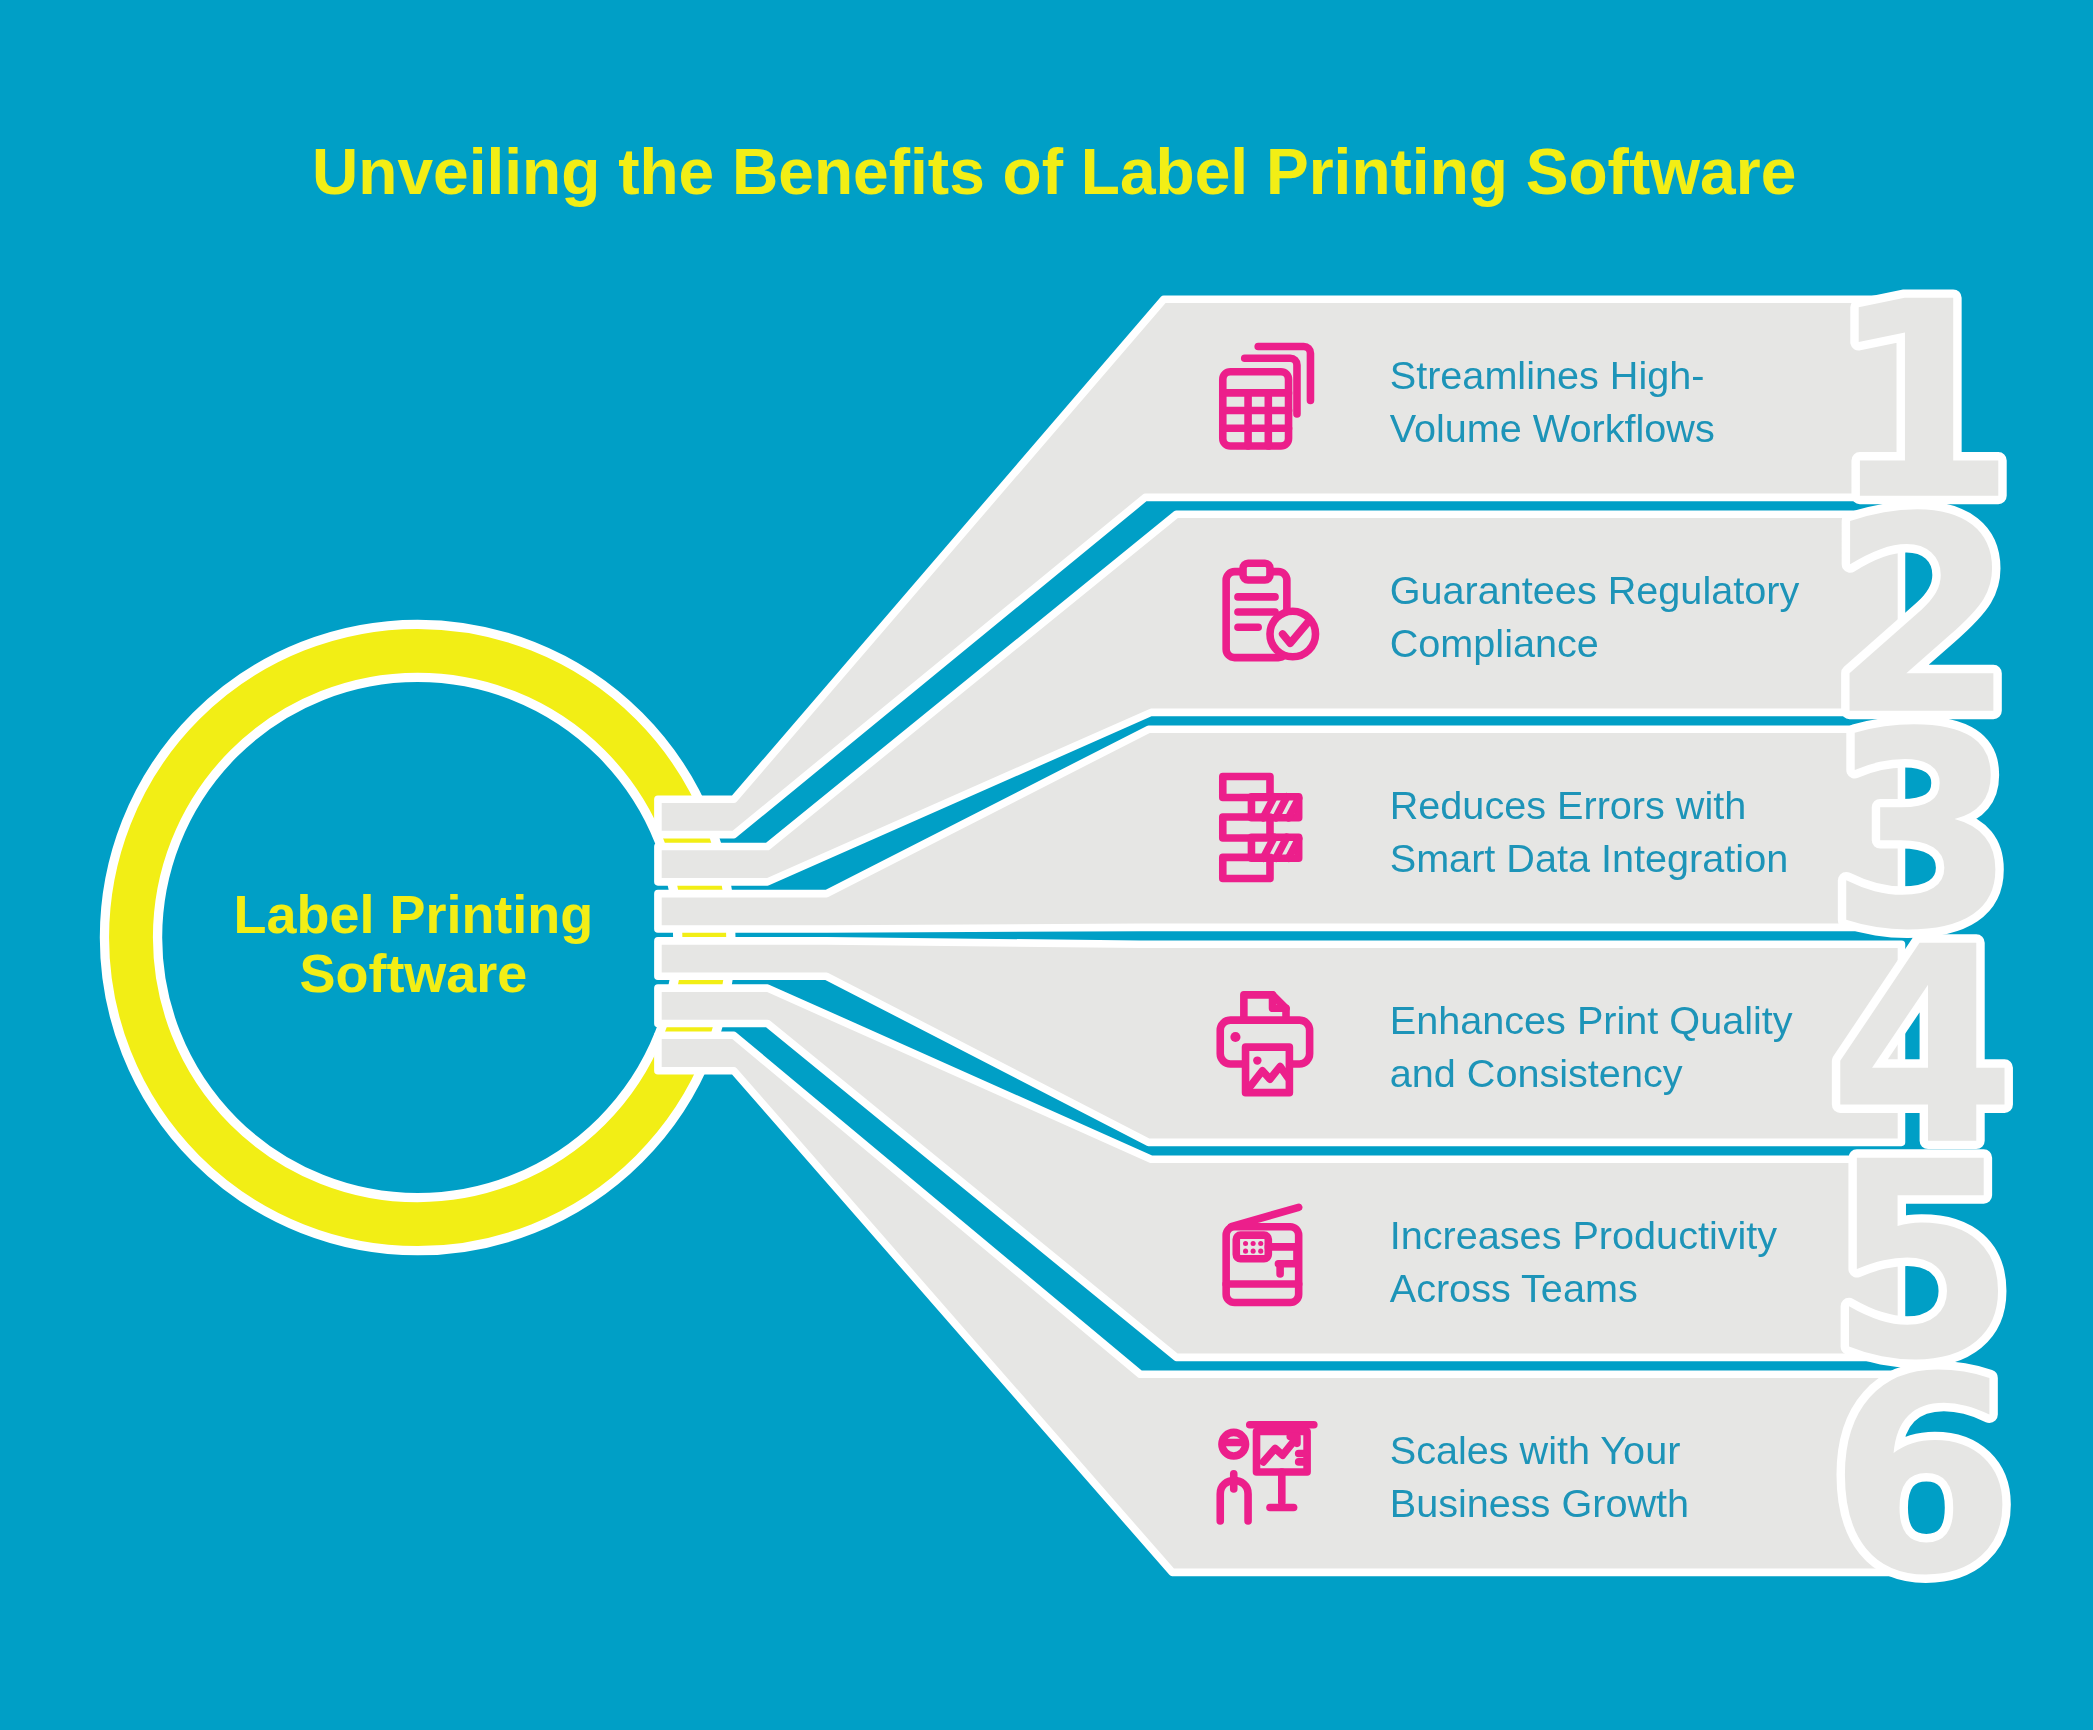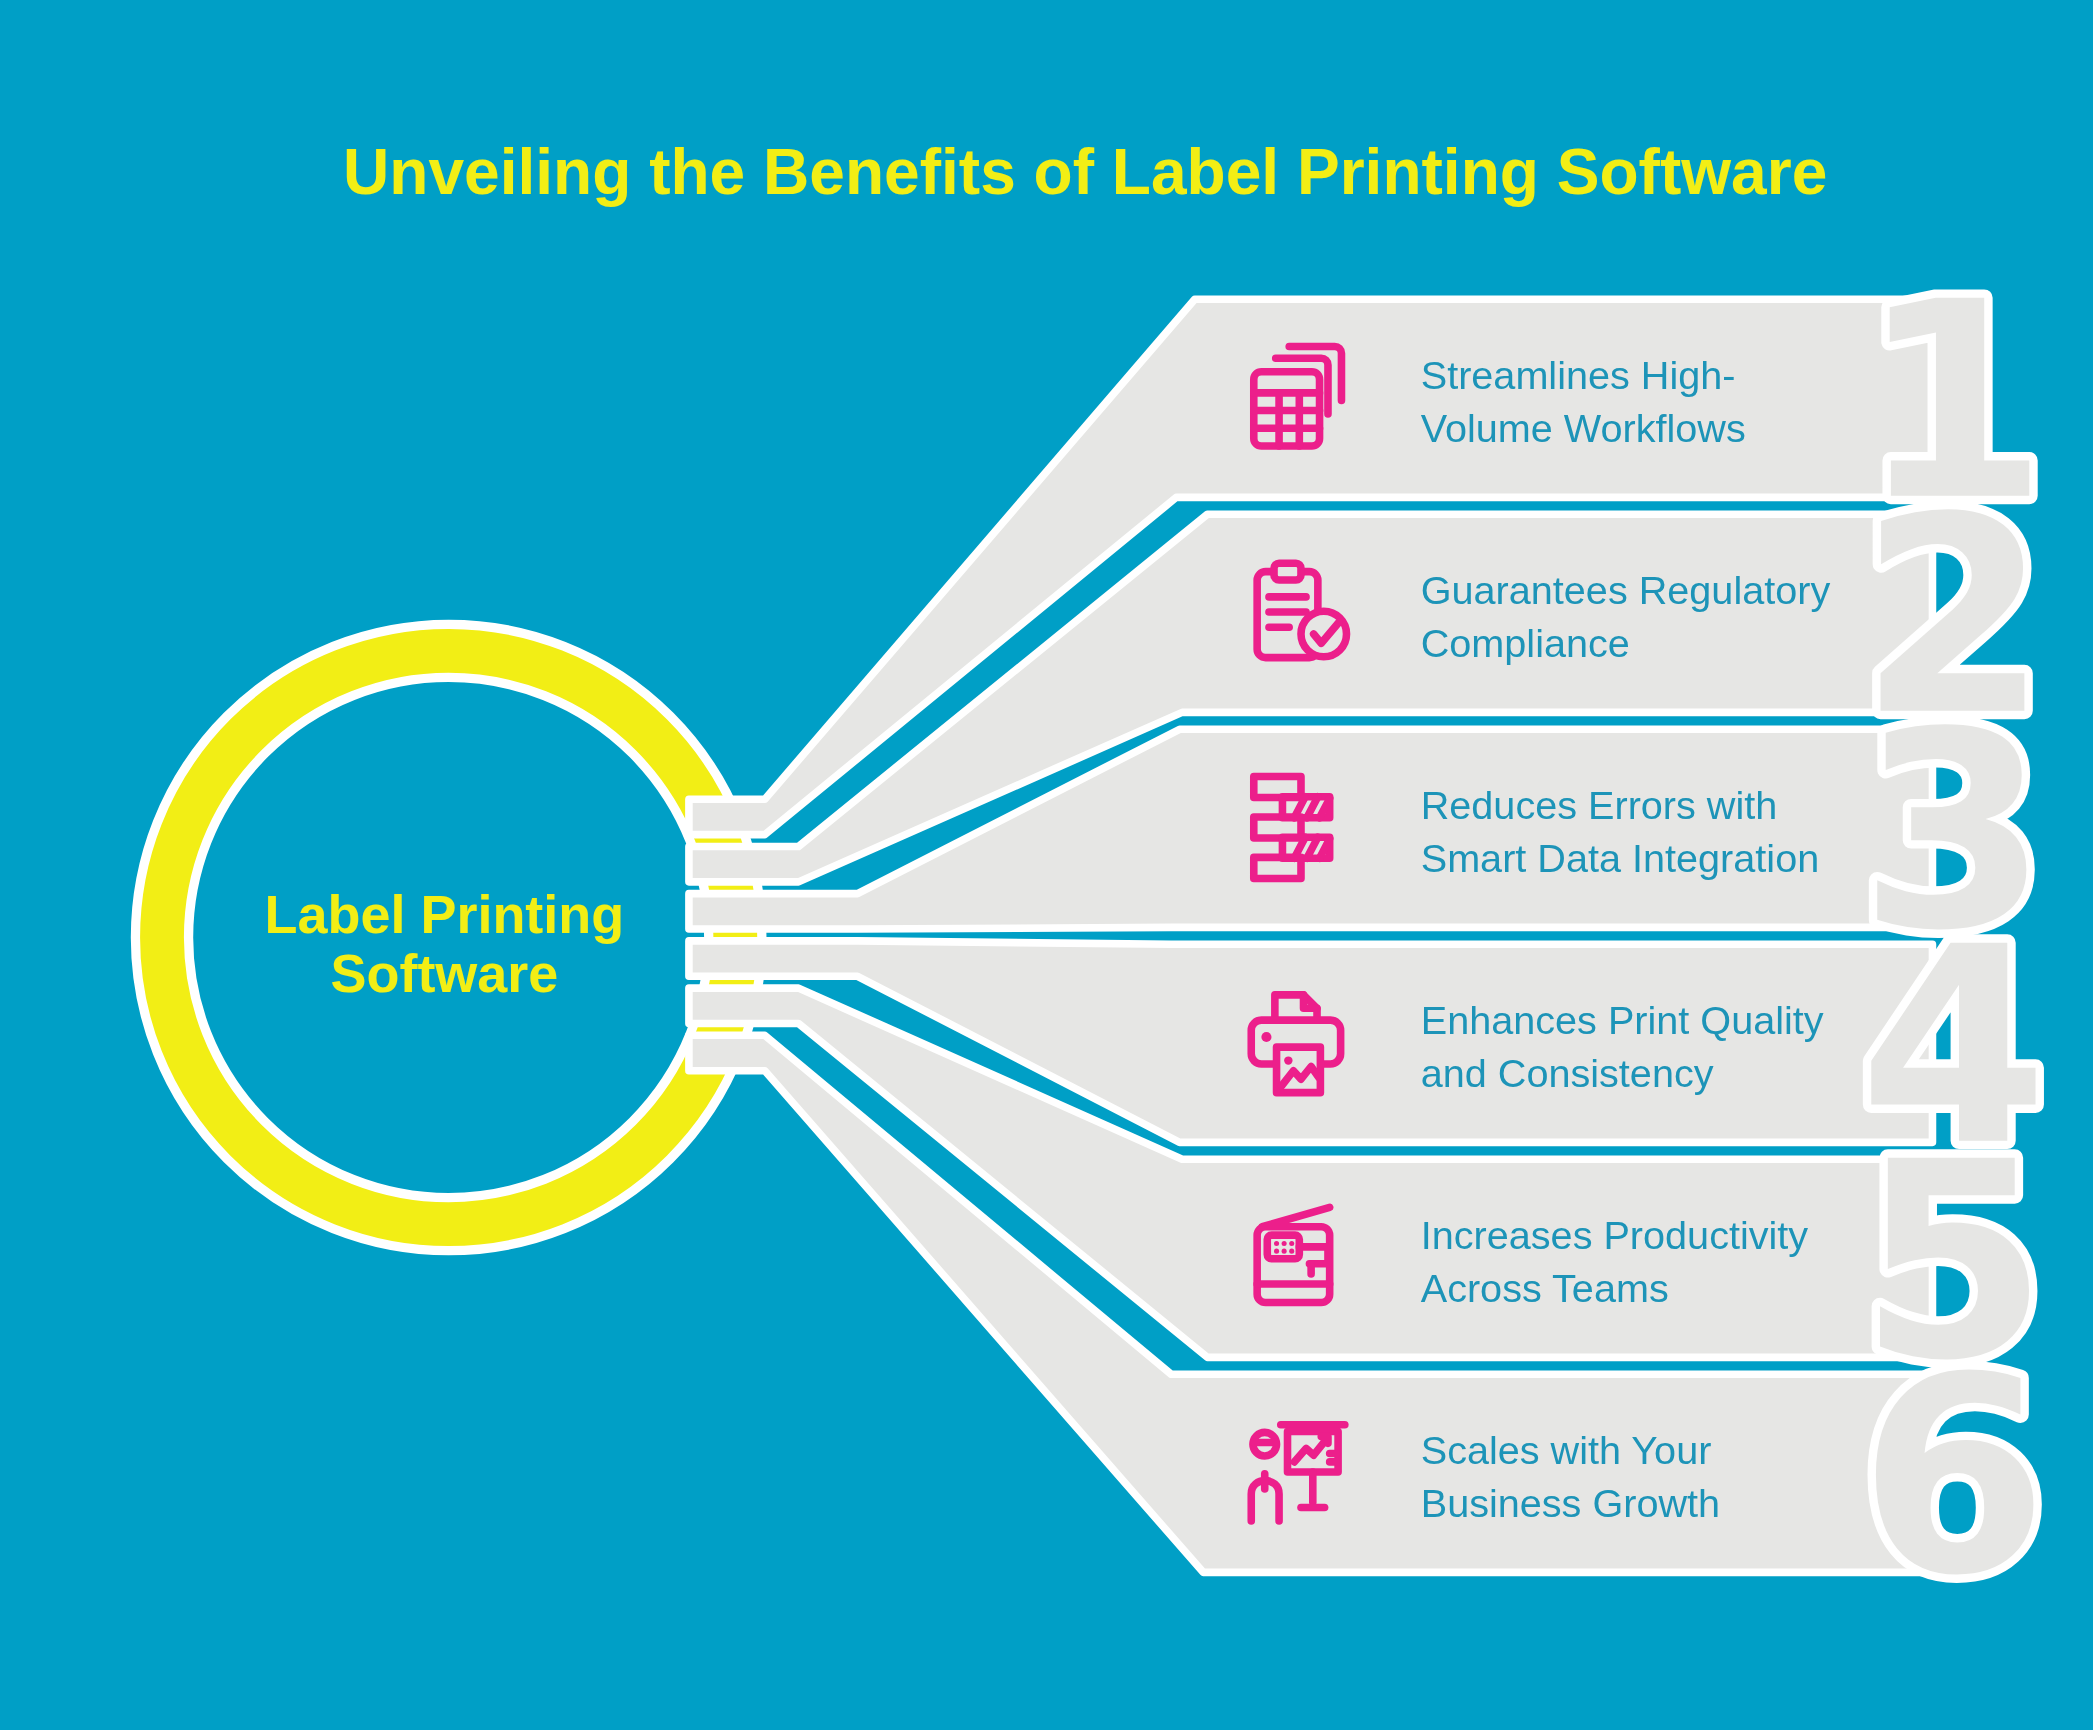--- a/index.html
+++ b/index.html
@@ -1,16 +1,16 @@
 <!DOCTYPE html>
 <html style="font-size:13.5px"><head>
 <meta charset="utf-8">
 <style>
   html,body{margin:0;padding:0;background:#009fc6;}
-  .stage{width:2028px;height:1730px;position:relative;font-family:"Liberation Sans",sans-serif;padding-left:31px;}
+  .stage{width:2028px;height:1730px;position:relative;font-family:"Liberation Sans",sans-serif;}
   svg{display:block;}
   .title-text{font-family:"Liberation Sans",sans-serif;font-weight:bold;font-size:76px;fill:#f2ee15;}
   .center-text{font-family:"Liberation Sans",sans-serif;font-weight:bold;font-size:64px;fill:#f2ee15;}
   .benefit-text{font-family:"Liberation Sans",sans-serif;font-size:47px;fill:#1d94b8;}
   .big-number{font-family:"DejaVu Sans",sans-serif;font-weight:bold;font-size:322px;fill:#e6e6e4;
               stroke:#ffffff;stroke-width:20px;paint-order:stroke;stroke-linejoin:round;}
   .panel{fill:#e6e6e4;stroke:#ffffff;stroke-width:9;stroke-linejoin:round;}
   .icon{fill:none;stroke:#ec1f8b;stroke-width:9;stroke-linecap:round;stroke-linejoin:round;}
   .icon .fillpink{fill:#ec1f8b;stroke:none;}
   .icon .mask{fill:#e6e6e4;}

